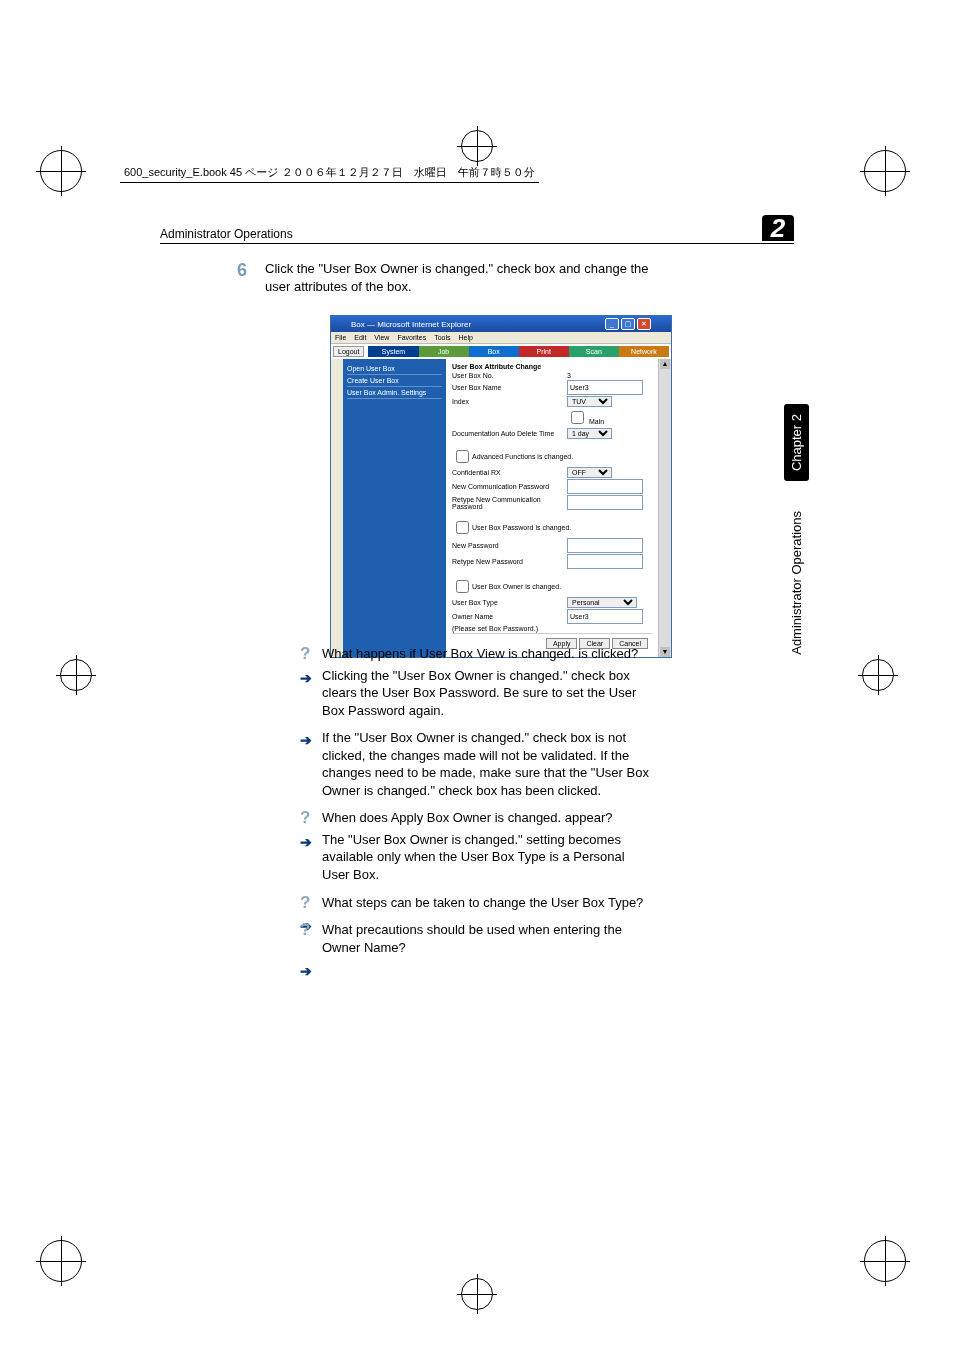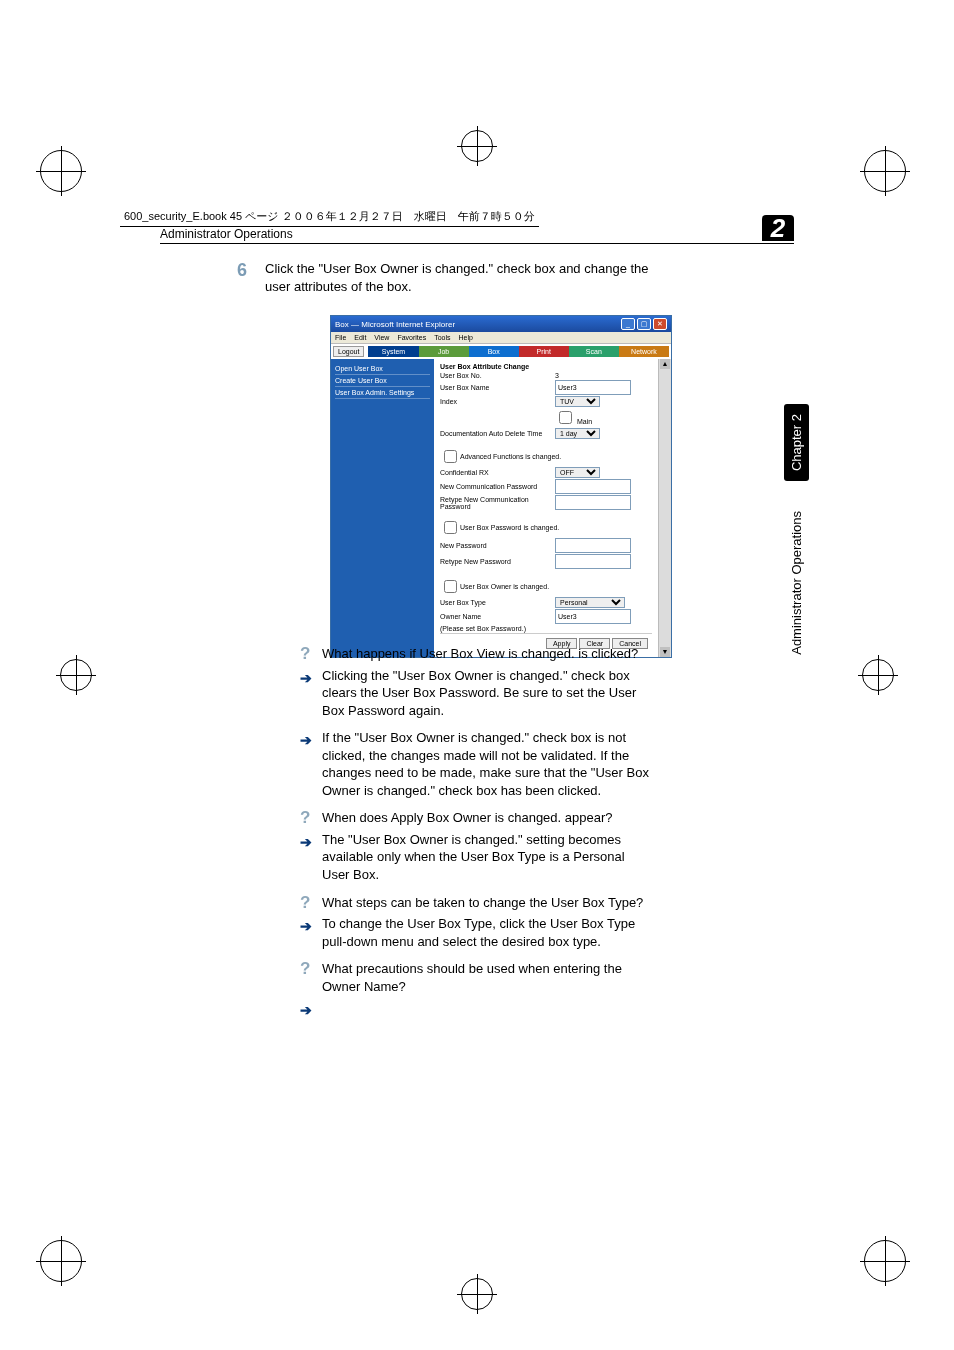--- a/index.html
+++ b/index.html
@@ -81,21 +81,20 @@
   .side-mark.left { left: 60px; }
   .side-mark.right { right: 60px; }
 
   
   .book-hdr {
     position: absolute;
     left: 120px;
     top: 165px;
     font-size: 11px;
     color: #000;
-    margin-top: 44px;
   }
   .book-hdr .line {
     border-bottom: 1px solid #000;
     padding: 0 4px 2px 4px;
     display: inline-block;
   }
 
   
   .sec-hdr {
     position: absolute;
@@ -178,21 +177,21 @@
     border: 1px solid #3a6ea5;
     font-size: 7px;
     background: #ece9d8;
   }
   .shot .titlebar {
     background: linear-gradient(#2a6bd1,#1b4a9e);
     color: #fff;
     display: flex;
     justify-content: space-between;
     align-items: center;
-    padding: 2px 4px;
+    padding: 2px 20px;
     font-size: 8px;
   }
   .shot .winbtns { display: flex; gap: 2px; }
   .shot .winbtn {
     width: 12px; height: 10px; background: #cd4b2c;
     border: 1px solid #fff; border-radius: 2px; font-size: 7px;
     text-align: center; line-height: 9px; color: #fff;
   }
   .shot .winbtn.min, .shot .winbtn.max { background:#3c78d0; }
   .shot .menubar {
@@ -406,21 +405,21 @@
     </div>
     <div class="tabbar">
       <span class="logout">Logout</span>
       <span class="tab system">System</span>
       <span class="tab job">Job</span>
       <span class="tab box">Box</span>
       <span class="tab print">Print</span>
       <span class="tab scan">Scan</span>
       <span class="tab network">Network</span>
     </div>
-    <div style="display:flex;">
+    <div style="display:flex;margin-left:12px;">
       <div class="shot-body" style="flex:1;">
         <div class="shot-nav">
           <div class="nitem">Open User Box</div>
           <div class="nitem">Create User Box</div>
           <div class="nitem">User Box Admin. Settings</div>
         </div>
         <div class="shot-main">
           <div class="h">User Box Attribute Change</div>
           <div class="row2">
             <span class="lbl">User Box No.</span>
@@ -512,19 +511,19 @@
   <div class="qa">
     <div class="qrow"><span class="qmark">?</span><span>What happens if User Box View is changed. is clicked?</span></div>
     <div class="arow"><span class="amark">➔</span><span>Clicking the "User Box Owner is changed." check box clears the User Box Password. Be sure to set the User Box Password again.</span></div>
 
     <div class="arow"><span class="amark">➔</span><span>If the "User Box Owner is changed." check box is not clicked, the changes made will not be validated. If the changes need to be made, make sure that the "User Box Owner is changed." check box has been clicked.</span></div>
 
     <div class="qrow"><span class="qmark">?</span><span>When does Apply Box Owner is changed. appear?</span></div>
     <div class="arow"><span class="amark">➔</span><span>The "User Box Owner is changed." setting becomes available only when the User Box Type is a Personal User Box.</span></div>
 
     <div class="qrow"><span class="qmark">?</span><span>What steps can be taken to change the User Box Type?</span></div>
-    <div class="arow"><span class="amark">➔</span><span>To change the User Box Type, click the User Box Type pull-down menu and select the desired box type.</span></div>
+    <div class="arow"><span class="amark">➔</span></div>
 
     <div class="qrow"><span class="qmark">?</span><span>What precautions should be used when entering the Owner Name?</span></div>
     <div class="arow"><span class="amark">➔</span></div>
   </div>
 
 </div>
 
 </body></html>

